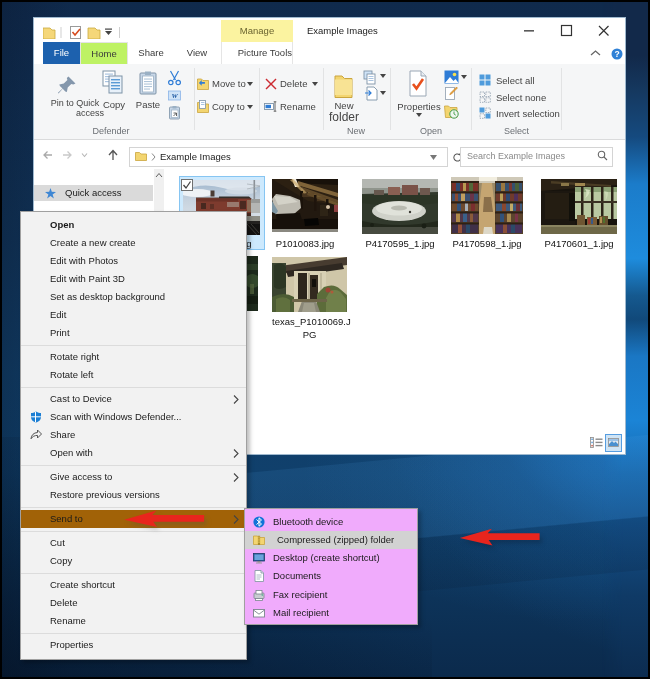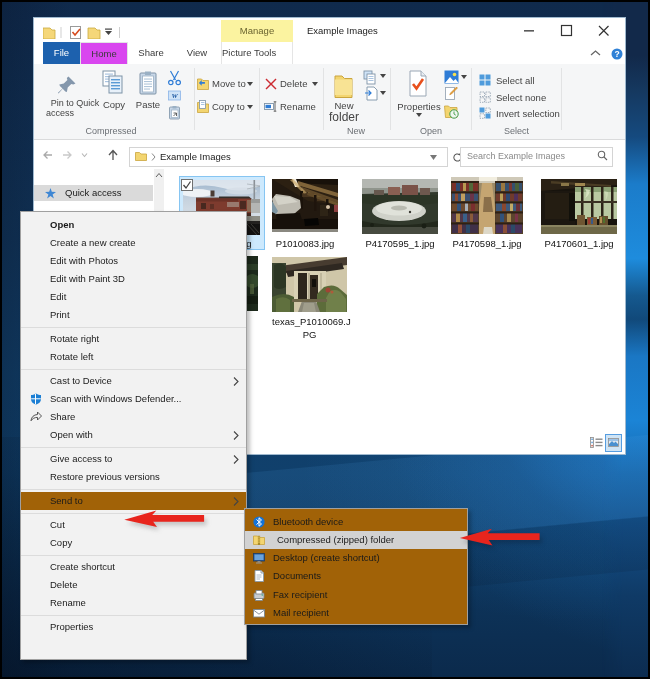--- a/index.html
+++ b/index.html
@@ -20,48 +20,48 @@
   mask-image:linear-gradient(to left, #000 55%, transparent 100%);
   background:linear-gradient(to bottom,
     #12294a 0%, #12294a 8%, #15385f 13%, #154a7f 20%, #1b7cca 27%,
     #1e8cdd 38%, #15598f 43.5%, #11497a 47%, #1a77c4 52.5%,
     #1b84d6 62%, #1766aa 70%, #144f88 78%, #0f3a66 88%, #0c2c50 100%);
 }
 #win { position:absolute; left:33px; top:17px; width:593px; height:438px; background:#fff; border:1px solid #9fb9cf; }
 
 #title { position:absolute; left:0; top:0; width:100%; height:24px; background:#fff; }
 #mgtab { position:absolute; left:187px; top:2px; width:72px; height:22px; background:#fbf3a0; color:#6a6430; font-size:9.5px; text-align:center; line-height:22px; }
-#pttab { z-index:2; position:absolute; left:187px; top:24px; width:72px; height:22px; background:#fff; color:#3b3b3b; font-size:9.5px; text-align:left; line-height:21px; border-left:1px solid #e5e5e5; border-right:1px solid #e5e5e5; }
+#pttab { z-index:2; position:absolute; left:187px; top:24px; width:72px; height:22px; background:#fff; color:#3b3b3b; font-size:9.5px; text-align:right; line-height:21px; border-left:1px solid #e5e5e5; border-right:1px solid #e5e5e5; }
 #wtitle { position:absolute; left:273px; top:7px; font-size:9.5px; color:#222; }
 
 #tabs { position:absolute; left:0; top:24px; width:100%; height:22px; background:#fff; }
 .tab { position:absolute; top:24px; height:22px; font-size:9.5px; line-height:22px; text-align:center; color:#3b3b3b; }
 #tab-file { left:9px; width:37px; background:#1d61ae; color:#fff; }
-#tab-home { left:46px; width:48px; background:#d946ef; border:1px solid #e3e4e5; border-bottom:none; }
+#tab-home { left:46px; width:48px; background:#bef264; border:1px solid #e3e4e5; border-bottom:none; }
 
 #ribbon { position:absolute; left:0; top:46px; width:100%; height:76px; background:#f5f6f7; border-bottom:1px solid #dadbdc; font-size:9px; color:#444; }
 .rsep { position:absolute; top:50px; height:62px; width:1px; background:#e2e3e4; }
 .glabel { position:absolute; top:108px; height:12px; font-size:9px; color:#6b6f74; text-align:center; }
 .rtxt { position:absolute; font-size:9px; color:#444; white-space:nowrap; }
 
 #addr { position:absolute; left:0; top:123px; width:100%; height:28px; background:#fff; }
 .abox { position:absolute; background:#fff; border:1px solid #d4d4d4; height:20px; top:129px; }
 
 #content { position:absolute; left:0; top:151px; width:100%; height:270px; background:#fff; }
 #qa { position:absolute; left:0; top:16px; width:119px; height:16px; background:#dadada; font-size:9.5px; color:#1a1a1a; line-height:16px; }
 #sbar { position:absolute; left:120px; top:0; width:10px; height:60px; background:#f0f0f0; }
 .fname { position:absolute; font-size:9.5px; color:#111; text-align:center; white-space:nowrap; }
 
 #menu { position:absolute; left:20px; top:211px; width:227px; height:449px; background:#f2f2f2; border:1px solid #a0a0a0; box-shadow:3px 3px 4px rgba(0,0,0,0.25); padding-top:4px; }
 .mi { position:relative; height:18px; line-height:18px; font-size:9.5px; color:#1a1a1a; padding-left:29px; white-space:nowrap; }
 .mi .chev { position:absolute; right:7px; top:4.5px; width:6px; height:9px; }
 .msep { height:1px; background:#dcdcdc; margin:2.5px 0; }
 .mic { position:absolute; left:9px; top:3px; width:12px; height:12px; }
 
-#smenu { position:absolute; left:244px; top:508px; width:224px; height:117px; background:#a16207; border:1px solid #a0a0a0; box-shadow:3px 3px 4px rgba(0,0,0,0.25); padding-top:3.5px; }
+#smenu { position:absolute; left:244px; top:508px; width:174px; height:117px; background:#f0abfc; border:1px solid #a0a0a0; box-shadow:3px 3px 4px rgba(0,0,0,0.25); padding-top:3.5px; }
 .si { position:relative; height:18.3px; line-height:18.3px; font-size:9.5px; color:#1a1a1a; padding-left:28px; white-space:nowrap; }
 .sic { position:absolute; left:8px; top:3px; width:12px; height:12px; }
 </style>
 </head>
 <body>
 <div id="wall">
   <div class="beamR"></div>
   <div class="beamedge"></div>
   <div class="darkbl"></div>
 </div>
@@ -134,24 +134,24 @@
         <circle cx="10.2" cy="12.5" r="2.2"></circle>
     </g>
     <rect x="0.5" y="21" width="12" height="9" fill="#cfe3f7" stroke="#8ab4e8" stroke-width="0.8"></rect>
     <text x="6.5" y="28" text-anchor="middle" font-size="7" fill="#1a56a0" font-family="Liberation Serif" font-style="italic" font-weight="bold">W</text>
     <rect x="1.5" y="37" width="10" height="12" rx="1" fill="#c8d7e8" stroke="#7e93a7" stroke-width="0.8"></rect>
     <rect x="4.5" y="36" width="4" height="2.5" fill="#9ab0c4"></rect>
     <rect x="3.5" y="40" width="6.5" height="7.5" fill="#fff" stroke="#9ab0c4" stroke-width="0.7"></rect>
     <path d="M5.5,46 l3,-3 m0,3 v-3 h-3" stroke="#555" stroke-width="0.9" fill="none"></path>
   </svg>
   <div class="rtxt" style="left:12px;top:80px;width:58px;text-align:center;">Pin to Quick</div>
-  <div class="rtxt" style="left:12px;top:90px;width:58px;text-align:left;">access</div>
+  <div class="rtxt" style="left:12px;top:90px;width:58px;text-align:right;">access</div>
   <div class="rtxt" style="left:55px;top:81px;width:50px;text-align:center;font-size:9.5px;">Copy</div>
   <div class="rtxt" style="left:89px;top:81px;width:50px;text-align:center;font-size:9.5px;">Paste</div>
-  <div class="glabel" style="left:47px;width:60px;">Compressed</div>
+  <div class="glabel" style="left:47px;width:60px;">Defender</div>
   <div class="rsep" style="left:160px;"></div>
 
   <svg class="ab" style="left:163px;top:59px;width:12px;height:13px;" viewBox="0 0 12 13">
     <path d="M0.5,2 h4 l1.5,1.5 h5.5 v9 h-11 z" fill="#f3d570" stroke="#caa53e" stroke-width="0.8"></path>
     <path d="M8,5 v2.2 h-4 v2.6 l-3.5,-3.7 l3.5,-3.7 v2.6 z" fill="#2e7cd6" transform="translate(1.5,1) scale(0.8)"></path>
   </svg>
   <div class="rtxt" style="left:178px;top:60px;font-size:9.5px;">Move to</div>
   <svg class="ab" style="left:213px;top:64px;width:6px;height:4px;">
       <polygon points="0,0 6,0 3,4" fill="#444"></polygon>
     </svg>
@@ -536,20 +536,21 @@
       <rect x="1" y="1" width="9" height="2.2" fill="#9cc3e8"></rect>
     </svg>
   </div>
 </div>
 
 <div id="menu">
   <div class="mi" style="font-weight:bold;">Open</div>
   <div class="mi">Create a new create</div>
   <div class="mi">Edit with Photos</div>
   <div class="mi">Edit with Paint 3D</div>
+  <div class="mi">Set as desktop background</div>
   <div class="mi">Edit</div>
   <div class="mi">Print</div>
   <div class="msep"></div>
   <div class="mi">Rotate right</div>
   <div class="mi">Rotate left</div>
   <div class="msep"></div>
   <div class="mi">Cast to Device<svg class="chev" viewBox="0 0 6 9">
         <path d="M1,0.5 L5,4.5 L1,8.5" stroke="#444" stroke-width="1.1" fill="none"></path>
       </svg></div>
   <div class="mi" id="mi-defender"><svg class="mic" viewBox="0 0 12 12">

